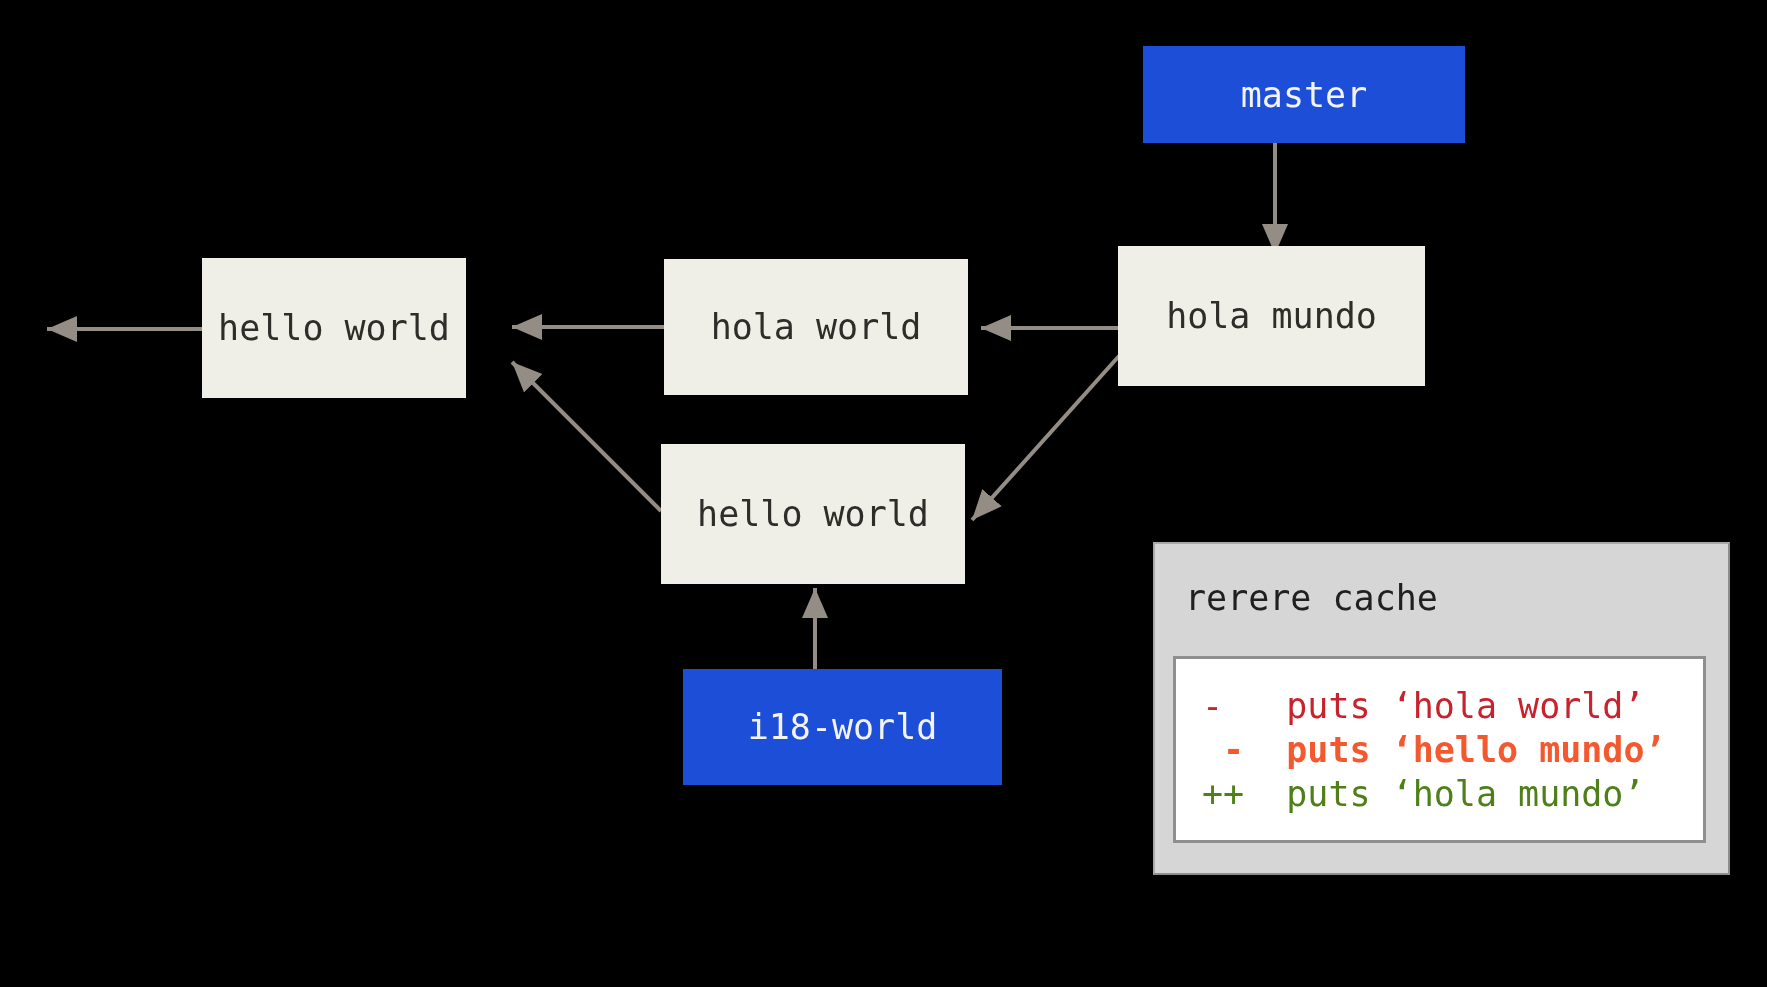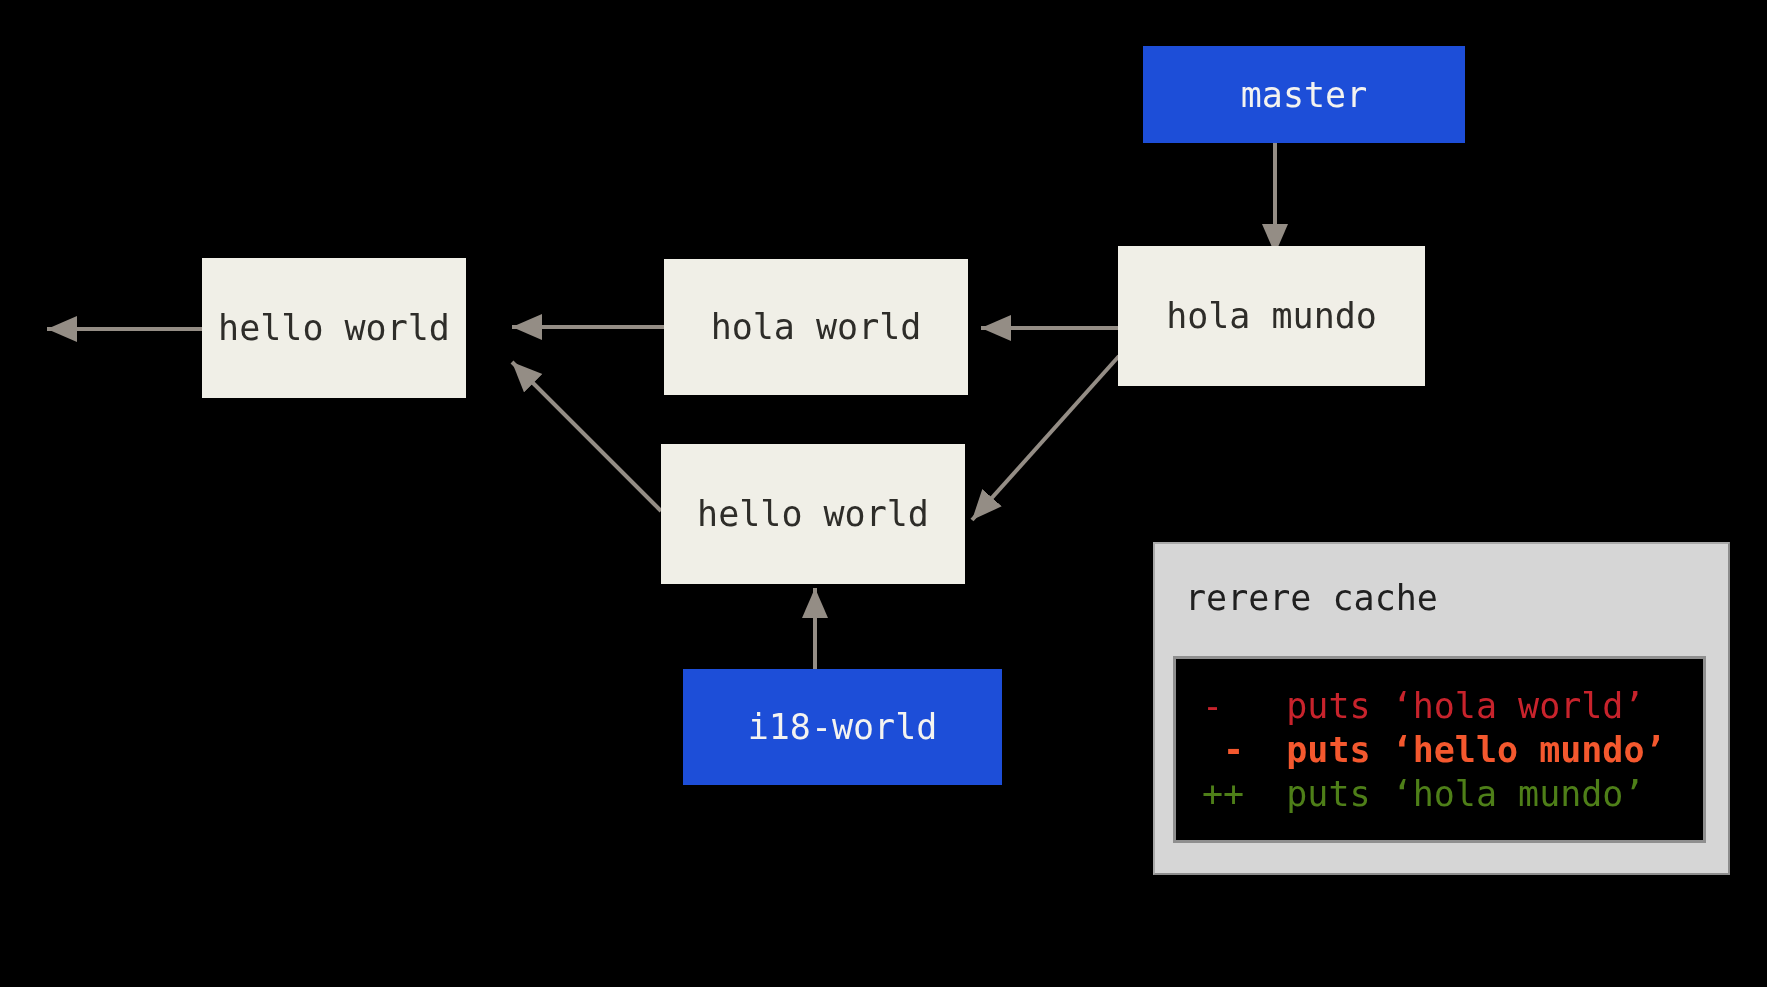--- a/index.html
+++ b/index.html
@@ -17,21 +17,21 @@
   .rerere-outer{
     position:absolute;left:1153px;top:542px;width:577px;height:333px;
     background:#d6d6d6;box-sizing:border-box;
     border:2px solid #a9a9a9;border-right-color:#8d8d8d;border-bottom-color:#8d8d8d;
   }
   .rerere-title{
     position:absolute;left:30px;top:34px;font-size:35px;color:#202020;white-space:pre;
   }
   .rerere-inner{
     position:absolute;left:18px;top:112px;width:533px;height:187px;
-    background:#000000;border:3px solid #8f8f8f;box-sizing:border-box;
+    background:#ffffff;border:3px solid #8f8f8f;box-sizing:border-box;
     padding:25px 0 0 26px;
   }
   .diff-line{font-size:35px;line-height:44px;white-space:pre;}
   .diff-removed-ours{color:#c8232c;}
   .diff-removed-theirs{color:#f4582e;font-weight:bold;}
   .diff-added{color:#4e7f18;}
 </style>
 </head>
 <body>
 

